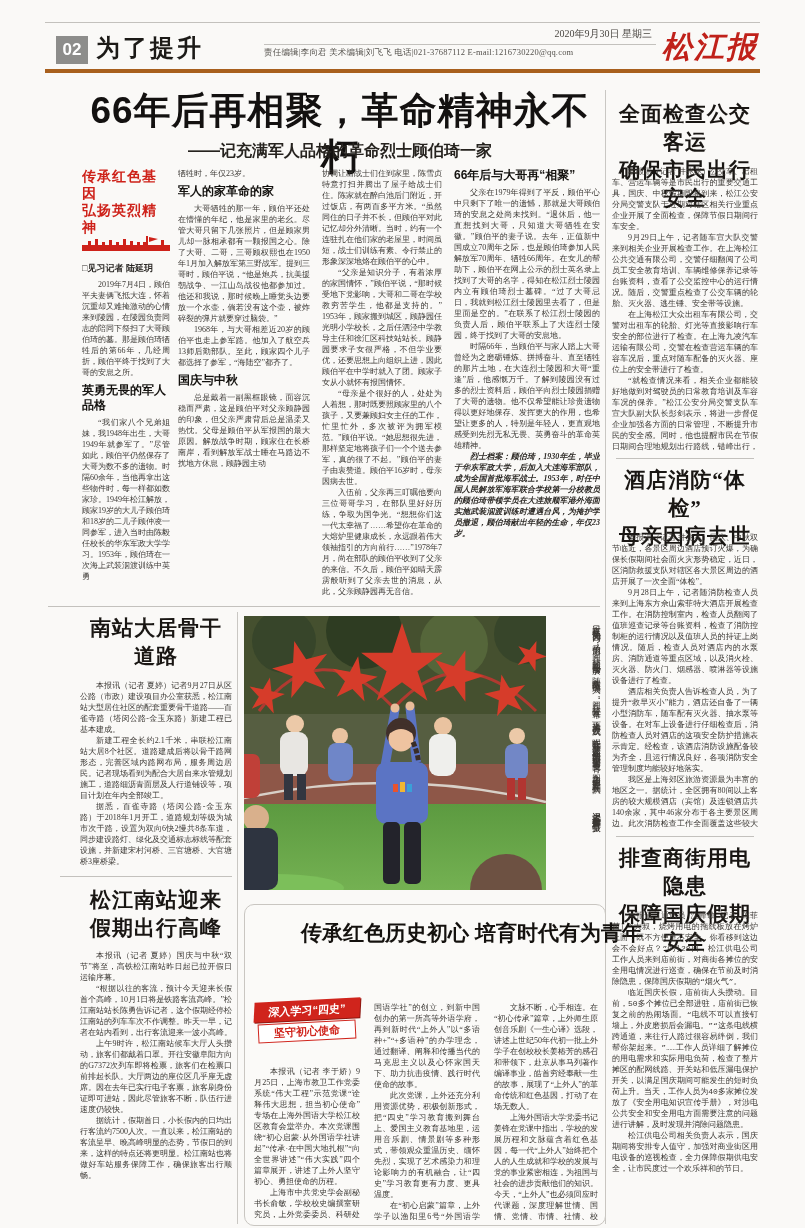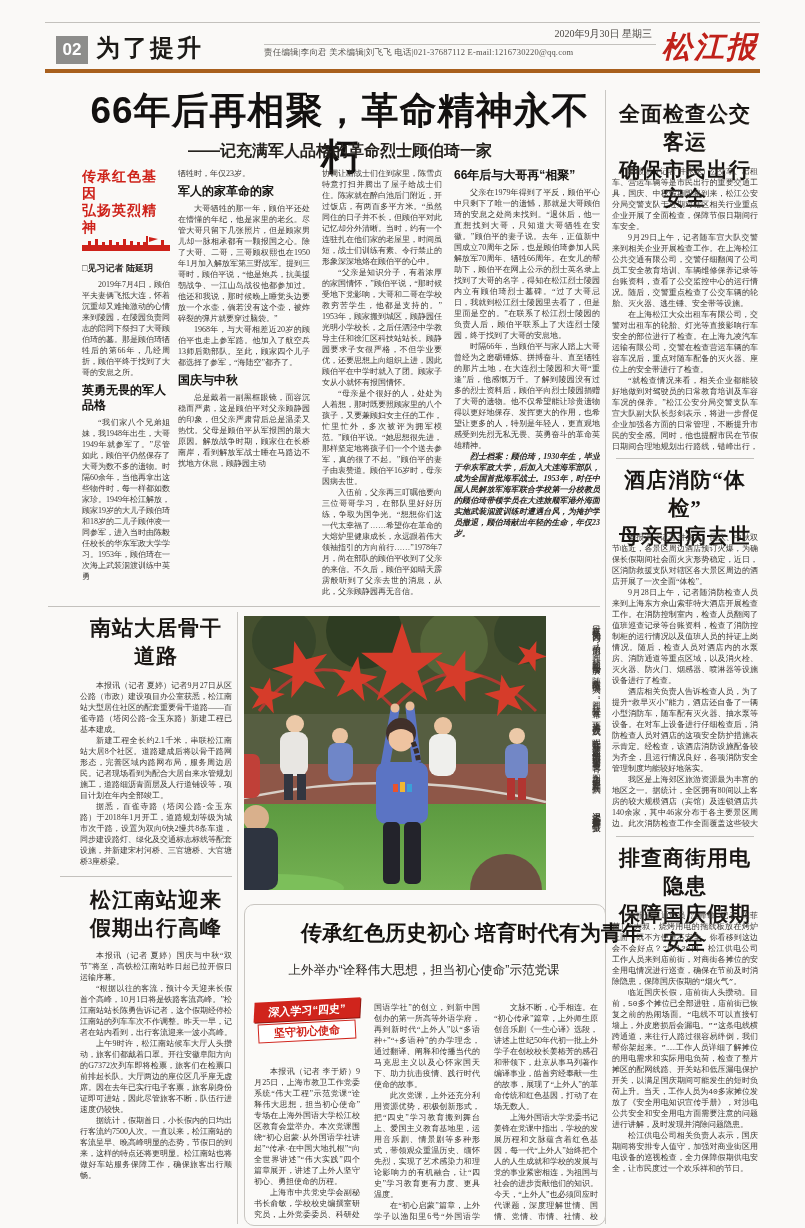--- a/index.html
+++ b/index.html
@@ -206,21 +206,20 @@
         <rect x="-8" y="212" width="42" height="62" rx="10" fill="#2e3440"></rect>
     </svg>
   </div>
   <div class="vcap" style="left:550px;top:618px;width:54px;height:270px;">
     <span>近日在区机关幼儿园内，孩子们用“阅兵”的形式迎接国庆节。随着方阵队伍的入场，“阅兵”拉开帷幕。接下来的升旗仪式、齐唱红歌等环节让孩子们在欢快的氛围中接受爱国主义教育。图为孩子们手握红五星在列队。</span>
     <span class="credit">记者 姜辉辉 摄</span>
   </div>
 
   <div class="roundbox" style="left:244px;top:904px;width:360px;height:320px;"></div>
   <div class="btitle-sans" style="left:250px;top:920px;width:348px;margin-left:48px;">传承红色历史初心  培育时代有为青年</div>
-  <div class="bsub" style="left:250px;top:962px;width:348px;">上外举办“诠释伟大思想，担当初心使命”示范党课</div>
 
   <div class="ribbon" style="left:254px;top:1000px;">
     <div class="r1">深入学习“四史”</div>
     <div class="r2">坚守初心使命</div>
   </div>
 
   <div class="colbox" style="left:254px;top:1066px;width:106px;height:154px;">
     <p class="bp">本报讯（记者 李于娇）9月25日，上海市教卫工作党委系统“伟大工程”示范党课“诠释伟大思想，担当初心使命”专场在上海外国语大学松江校区教育会堂举办。本次党课围绕“初心启蒙·从外国语学社讲起”“传承·在中国大地扎根”“向全世界讲述”“伟大实践”四个篇章展开，讲述了上外人坚守初心、勇担使命的历程。</p>
     <p class="bp">上海市中共党史学会副秘书长俞敏，学校校史编撰室研究员，上外党委委员、科研处处长王有勇，“四史”带头人“支部书记等4名演讲者深情讲述了从中国共产党的早期组织之一“外</p>
   </div>

